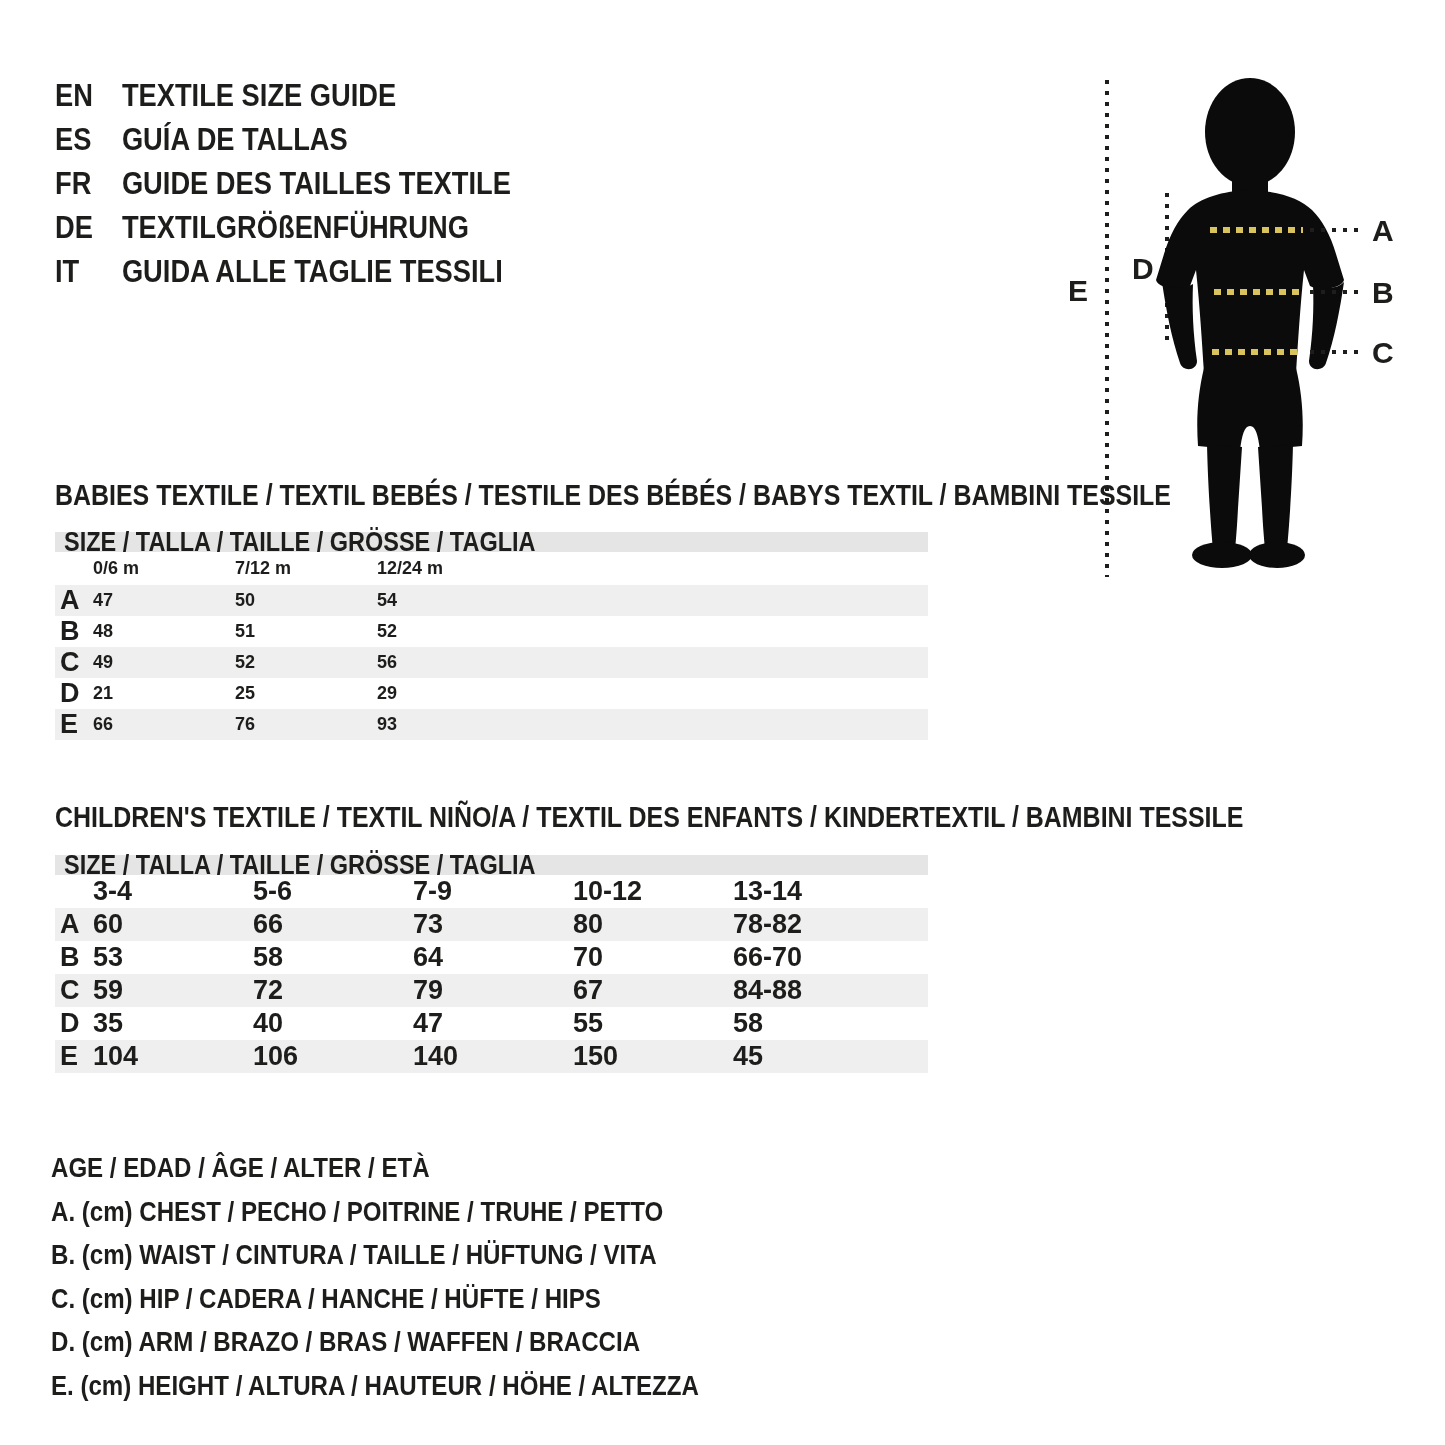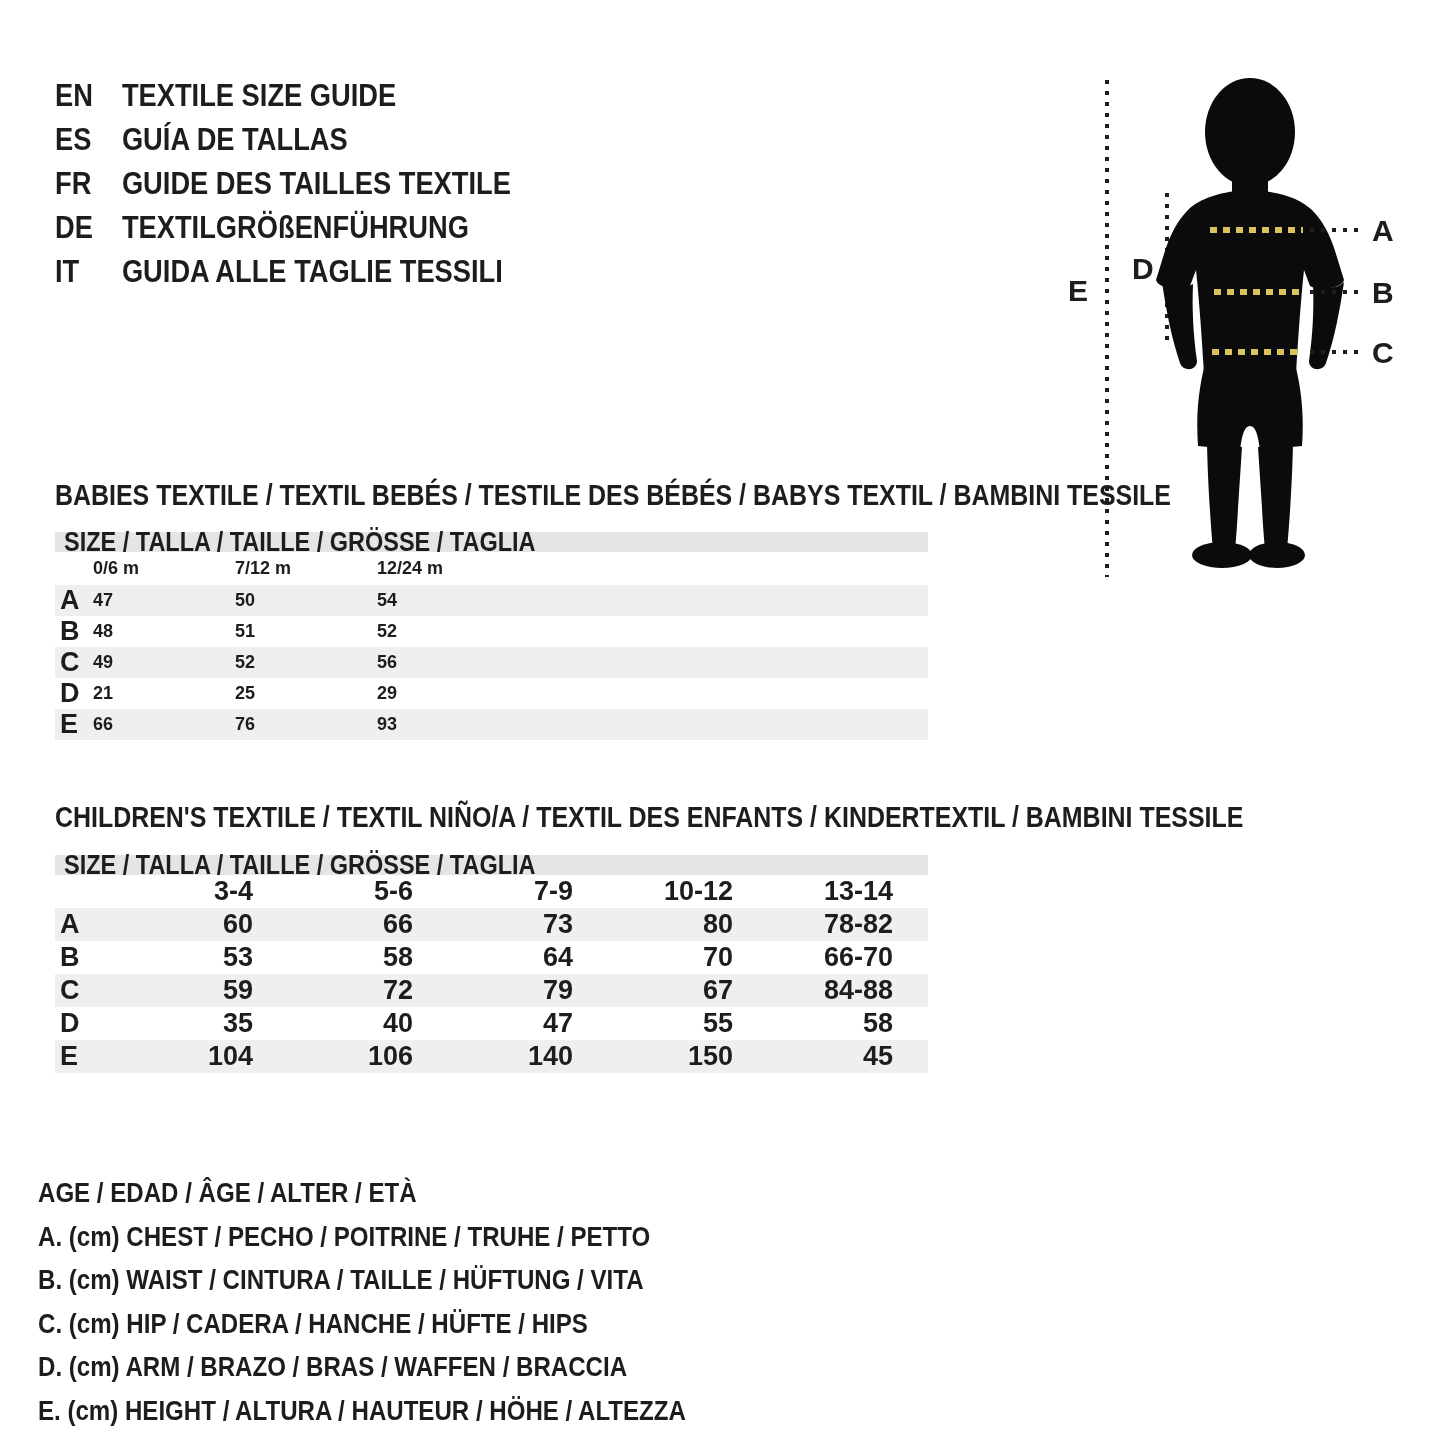--- a/index.html
+++ b/index.html
@@ -25,23 +25,23 @@
   .size-bar{height:20px;background:#e5e5e5;display:flex;align-items:center;padding-left:9px;box-sizing:border-box;}
   .size-bar span{font-size:27px;transform:scaleX(0.87);transform-origin:left center;white-space:nowrap;}
   .cols-row{display:flex;align-items:center;height:33px;}
   .trow{display:flex;align-items:center;}
   #babies-table .trow{height:31px;}
   #children-table .trow{height:33px;}
   .rows .trow:nth-of-type(odd){background:#f0efef;}
   .tlabel{width:38px;padding-left:5px;font-size:27px;box-sizing:border-box;}
   .spacer{width:38px;}
   .bcell{width:142px;text-align:left;font-size:18px;}
-  .ccell{width:160px;text-align:right;font-size:27px;}
-  
-  .legend{position:absolute;left:38px;top:1146px;margin-top:25px;}
+  .ccell{width:160px;text-align:left;font-size:27px;}
+  
+  .legend{position:absolute;left:51px;top:1146px;}
   .legend-line{font-size:28px;font-weight:700;line-height:43.5px;white-space:nowrap;
     transform:scaleX(0.86);transform-origin:left center;}
   
   .figure-wrap{position:absolute;left:1050px;top:58px;width:395px;height:545px;}
   .figure-wrap svg{display:block;}
   svg text{font-family:"Liberation Sans","DejaVu Sans",sans-serif;font-weight:700;font-size:30px;fill:#1d1d1b;}
 </style>
 </head>
 <body>
 

